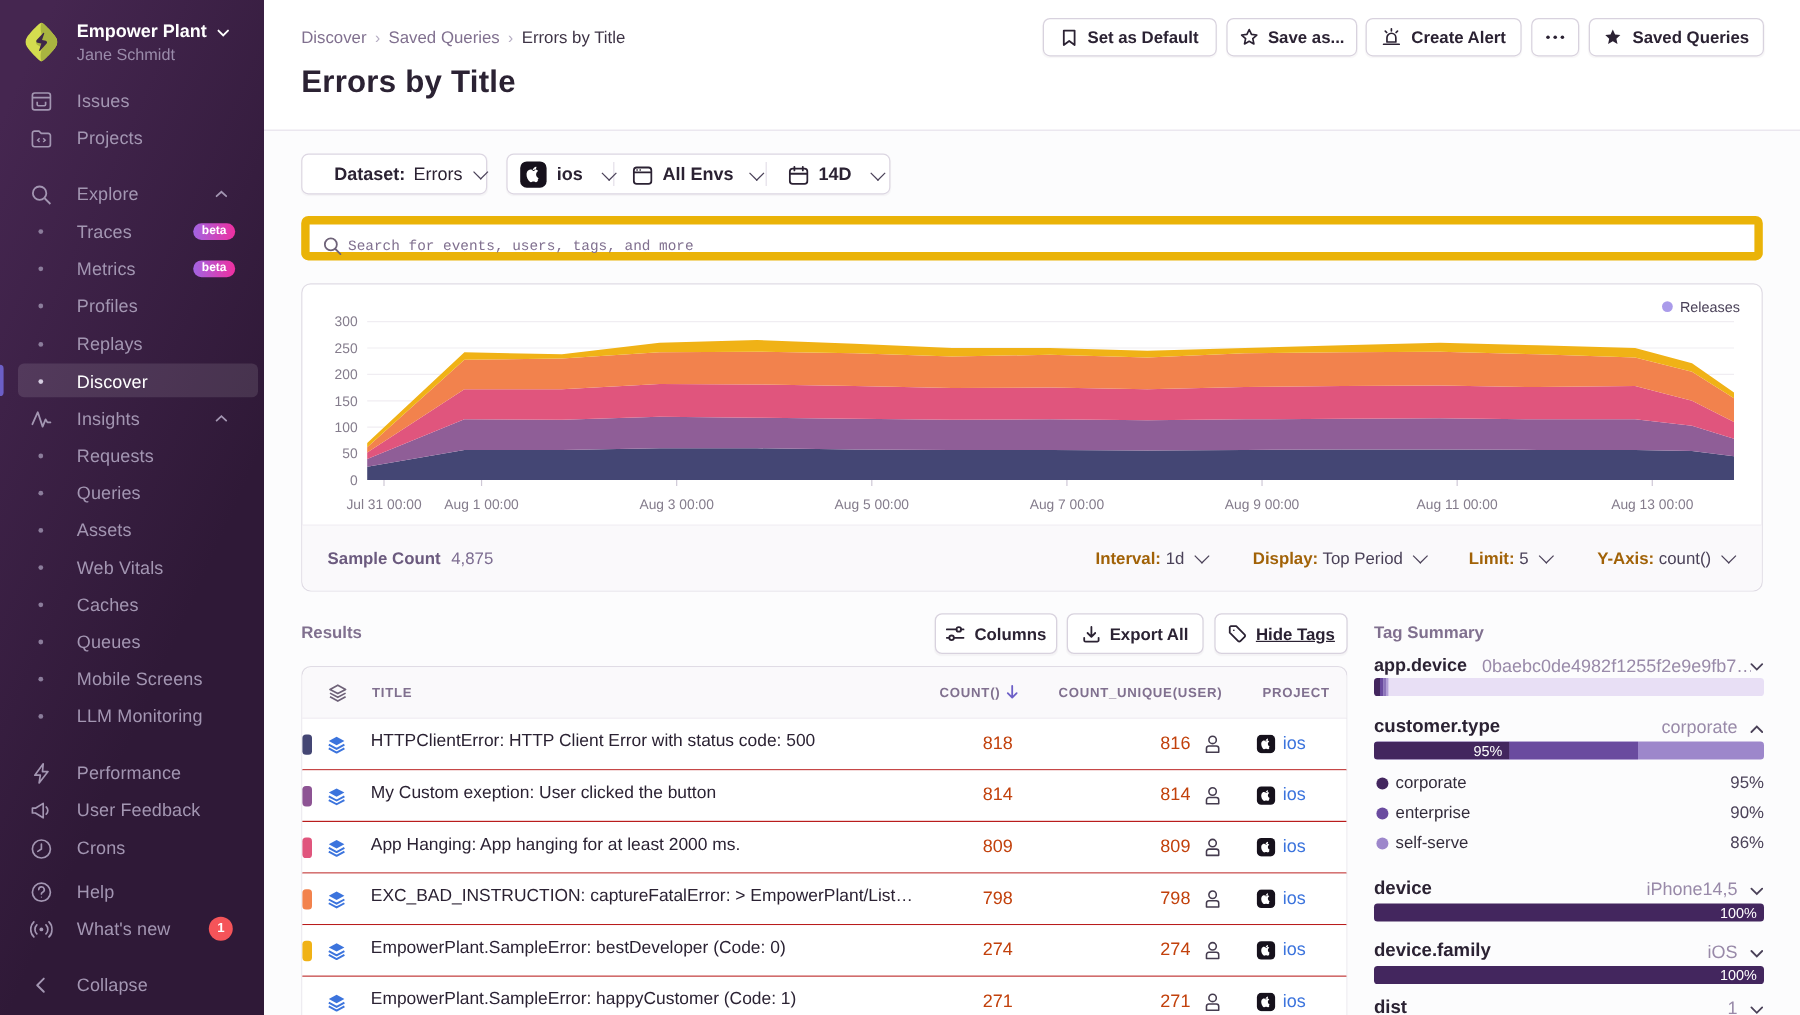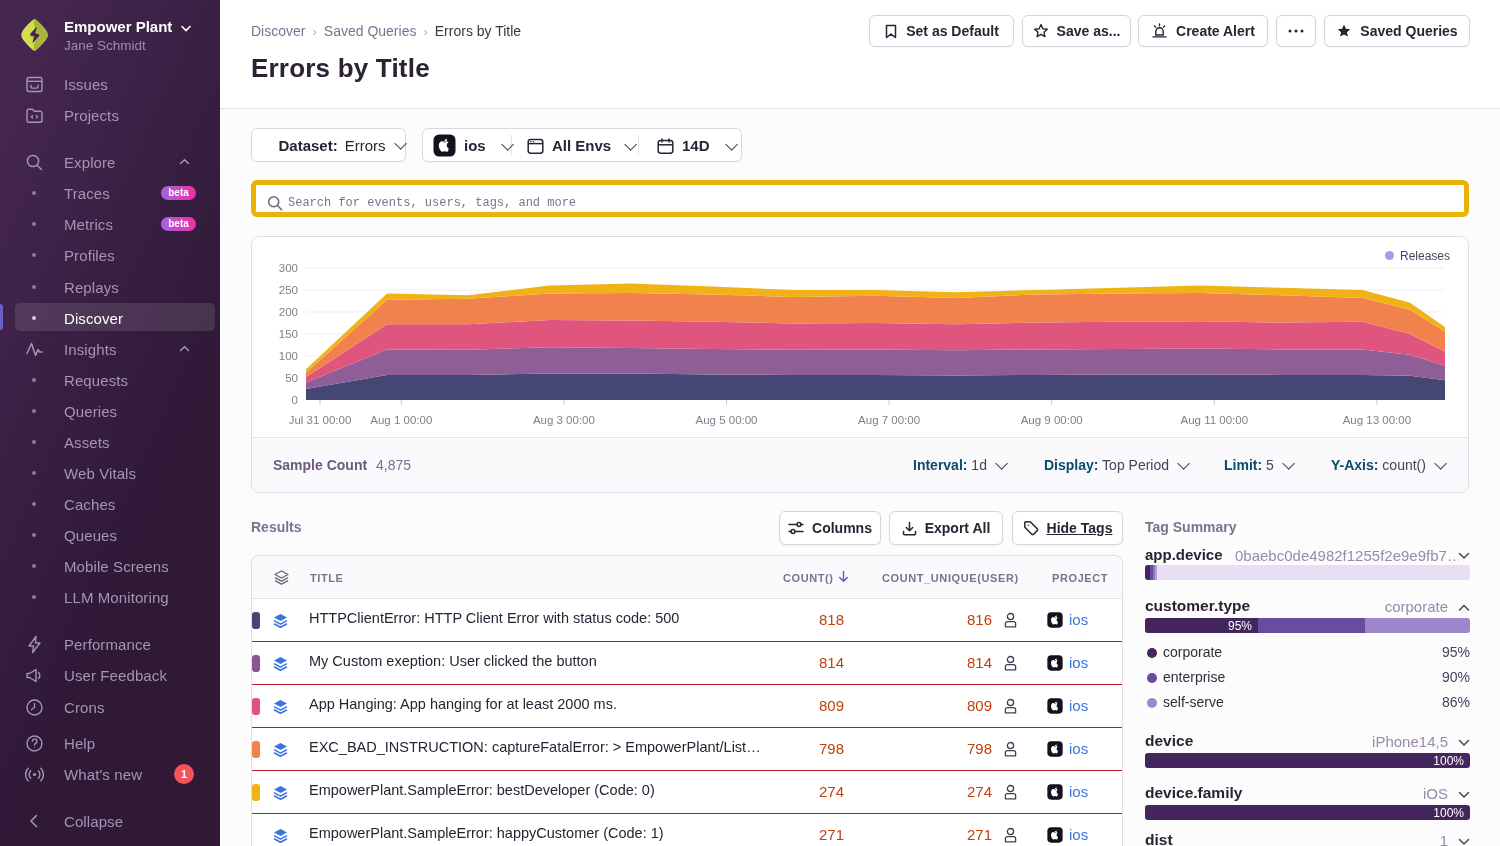--- a/index.html
+++ b/index.html
@@ -25,27 +25,27 @@
 .crumbs .last { color:#3e3446; }
 h1.title { position:absolute; left:31px; top:53px; font-size:26px; font-weight:700; color:#2b2233; letter-spacing:.2px;}
 .btn { position:absolute; height:32px; background:#fff; border:1px solid #d8d2de; border-radius:6px;
   font-size:14px; font-weight:600; color:#2b2233; display:flex; align-items:center; justify-content:center; gap:8px;
   box-shadow:0 1px 1px rgba(43,34,51,.04);}
 
 .fbtn { position:absolute; top:128px; height:34px; background:#fff; border:1px solid #dcd6e2; border-radius:6px;
   display:flex; align-items:center; font-size:15px; font-weight:600; color:#2b2233; box-shadow:0 1px 1px rgba(43,34,51,.04);}
 .caret { display:inline-block; width:9px; height:9px; border-right:1.8px solid #4a4158; border-bottom:1.8px solid #4a4158; transform:rotate(45deg) translateY(-3px); margin-left:8px;}
 
-#search { position:absolute; left:31px; top:180px; width:1218px; height:37px; background:#fff; border:5px solid #eab308; border-radius:6px; }
+#search { position:absolute; left:31px; top:180px; width:1218px; height:37px; background:#fff; border:7px solid #eab308; border-radius:6px; }
 #search .ph { position:absolute; left:62px; top:11px; font-family:"Liberation Mono",monospace; font-size:12px; color:#80708f; letter-spacing:0px;}
 
 #panel { position:absolute; left:31px; top:236px; width:1218px; height:257px; background:#fff; border:1px solid #e0dce5; border-radius:8px; }
 #panel .pfoot { position:absolute; left:0; bottom:0; width:1216px; height:55px; border-top:1px solid #e7e1ec; background:#faf9fb; border-radius:0 0 8px 8px;}
 .fctl { position:absolute; top:19px; font-size:14px; color:#4a4158; white-space:nowrap;}
-.fctl b { color:#0c4a6e; font-weight:700; }
+.fctl b { color:#a16207; font-weight:700; }
 .legend { position:absolute; right:18px; top:12px; font-size:12px; color:#4a4158; }
 .legend .dot { display:inline-block; width:9px; height:9px; border-radius:50%; background:#aa9bea; margin-right:6px; }
 
 #results-label { position:absolute; left:31px; top:519px; font-size:14px; font-weight:700; color:#80708f; }
 
 #table { position:absolute; left:31px; top:555px; width:872px; background:#fff; border:1px solid #e0dce5; border-radius:8px 8px 0 0; border-bottom:none;}
 #thead { position:relative; height:43px; background:#faf9fb; border-bottom:1px solid #e7e1ec; border-radius:8px 8px 0 0;
   font-size:11px; font-weight:700; color:#80708f; letter-spacing:.6px; }
 .trow { position:relative; height:43px; border-bottom:1px solid #b91c1c; font-size:14.5px; color:#2b2233; background:#fff;}
 .rowbar { position:absolute; left:0; top:13px; width:8px; height:17px; border-radius:3px; }

